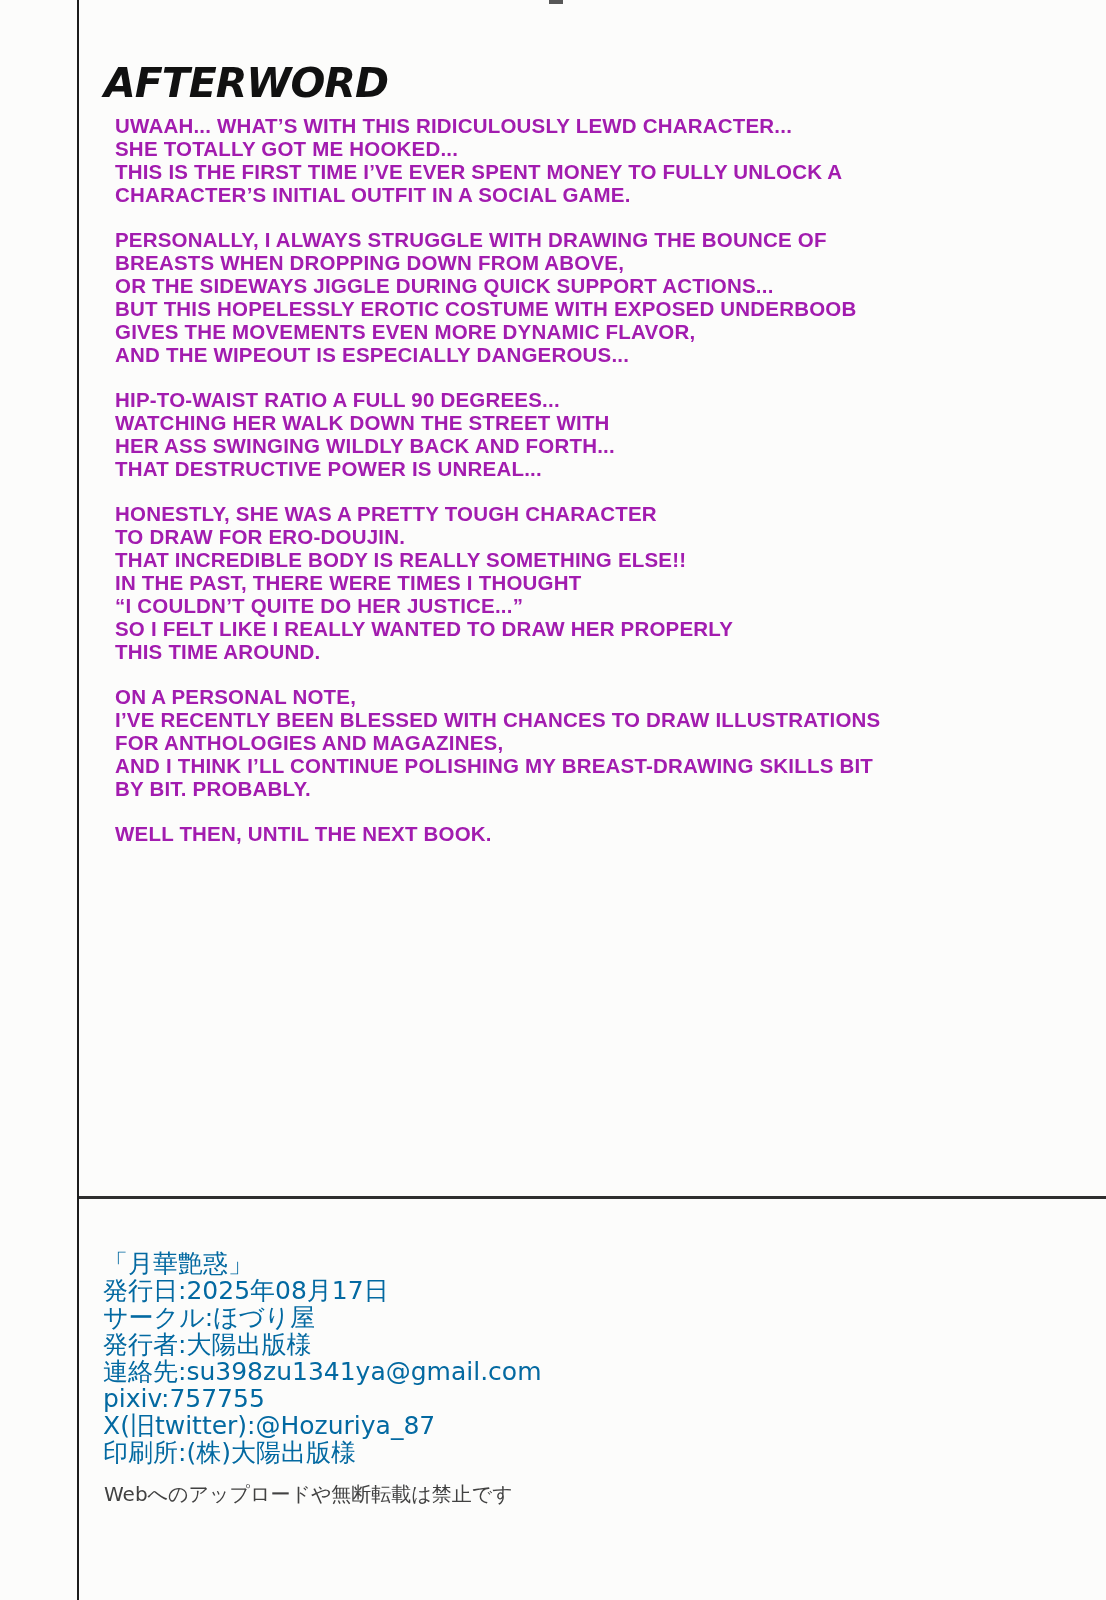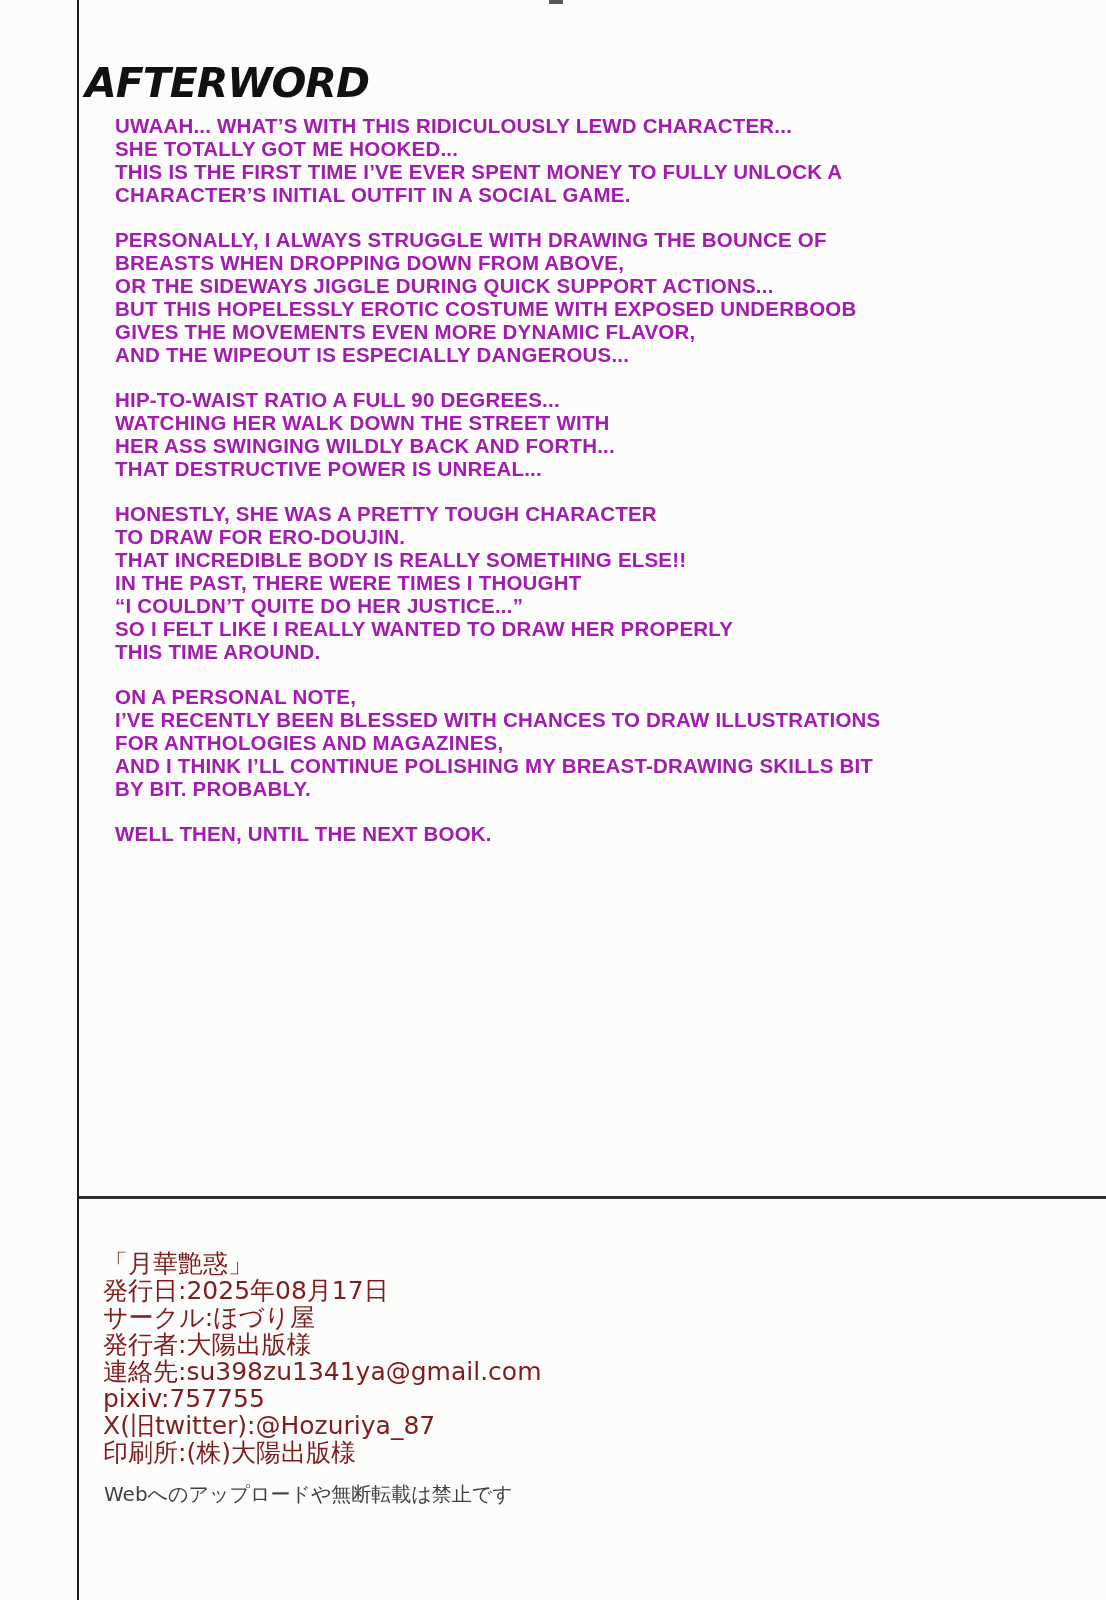--- a/index.html
+++ b/index.html
@@ -16,42 +16,42 @@
   }
   .hrule{
     position:absolute;left:79px;top:1196px;width:1027px;height:3px;
     background:#2e2e2e;
   }
   .scan-artifact{
     position:absolute;left:549px;top:0;width:14px;height:4px;
     background:#3a3a3a;opacity:.85;
   }
   .title{
-    position:absolute;left:85px;top:60px;
+    position:absolute;left:104px;top:60px;
     font-family:"DejaVu Sans", sans-serif;
     font-style:italic;font-weight:700;
     font-size:41px;line-height:46px;letter-spacing:-1px;
     color:#111;
   }
   .body{
     position:absolute;left:115px;top:114px;width:950px;
     font-family:"Liberation Sans", sans-serif;
     font-weight:700;
     font-size:20.5px;line-height:23px;letter-spacing:.2px;
     color:#a21caf;
     white-space:nowrap;
   }
   .paragraph{margin:0 0 22px 0;}
   .line{height:23px;}
   .colophon{
     position:absolute;left:103px;top:1250px;
     font-family:"DejaVu Sans", sans-serif;
     font-weight:400;
     font-size:25px;line-height:27px;
-    color:#7f1d1d;
+    color:#0369a1;
     white-space:nowrap;
   }
   .colophon .line{height:27px;}
   .notice{
     position:absolute;left:104px;top:1480px;
     font-family:"DejaVu Sans", sans-serif;
     font-weight:400;
     font-size:20px;line-height:29px;
     color:#414141;
     white-space:nowrap;

